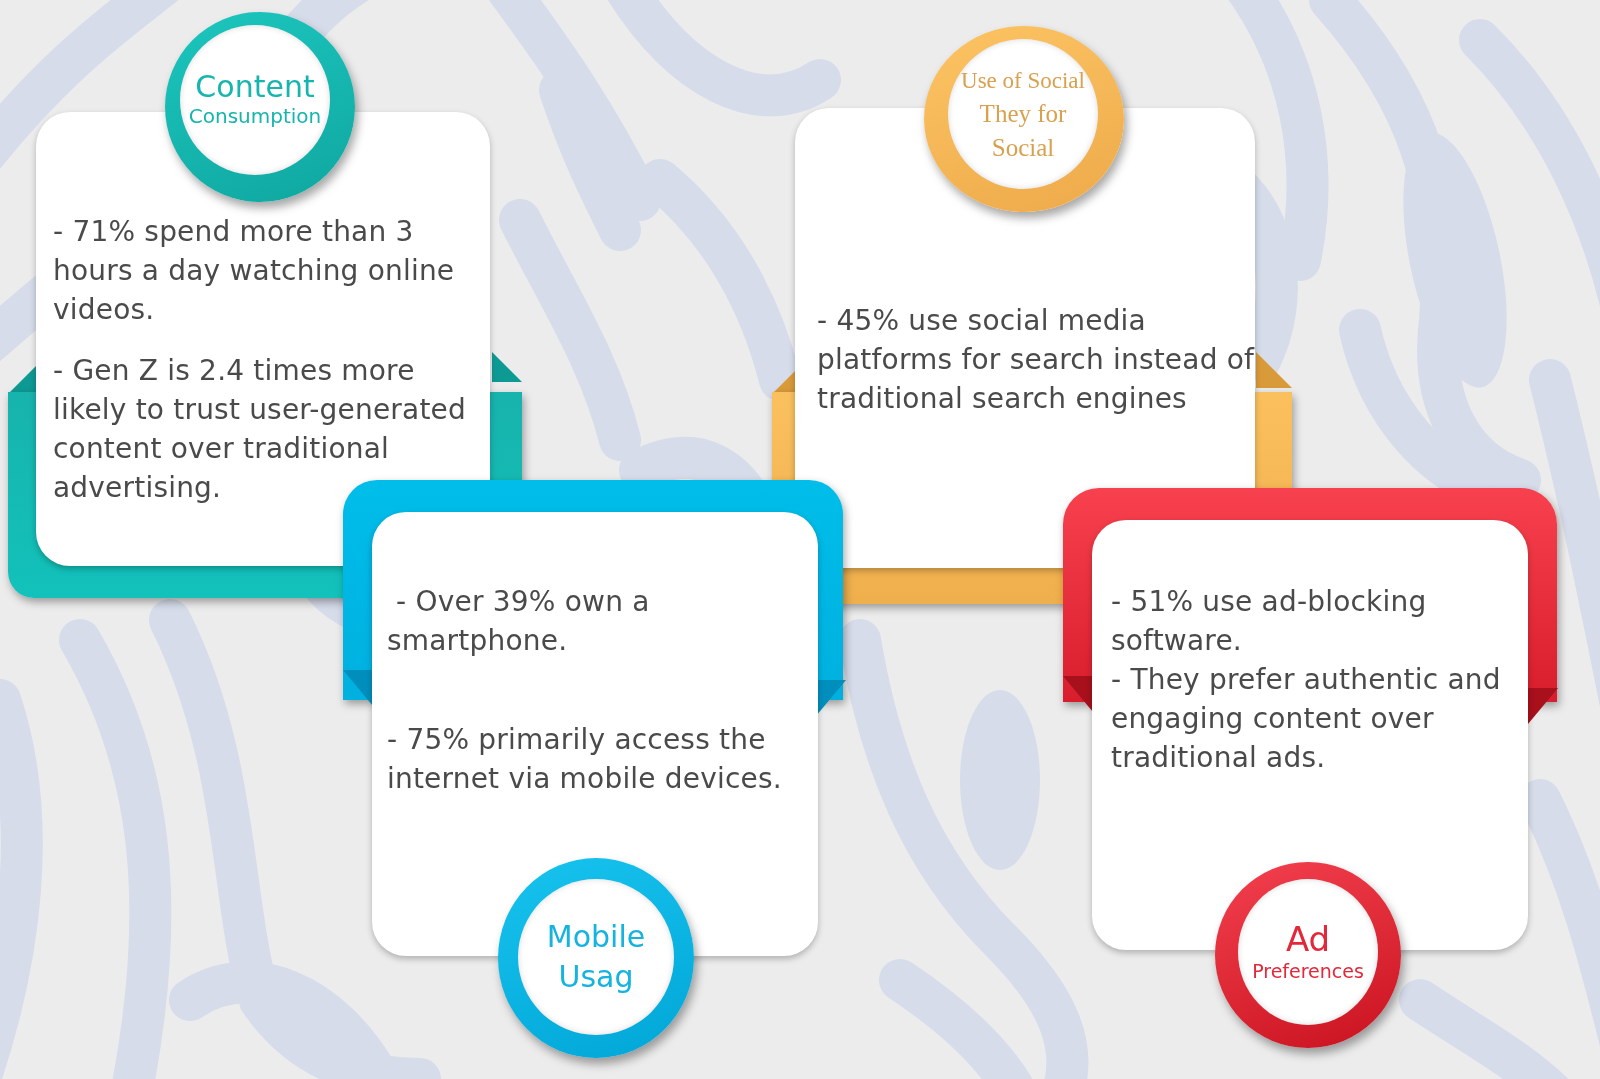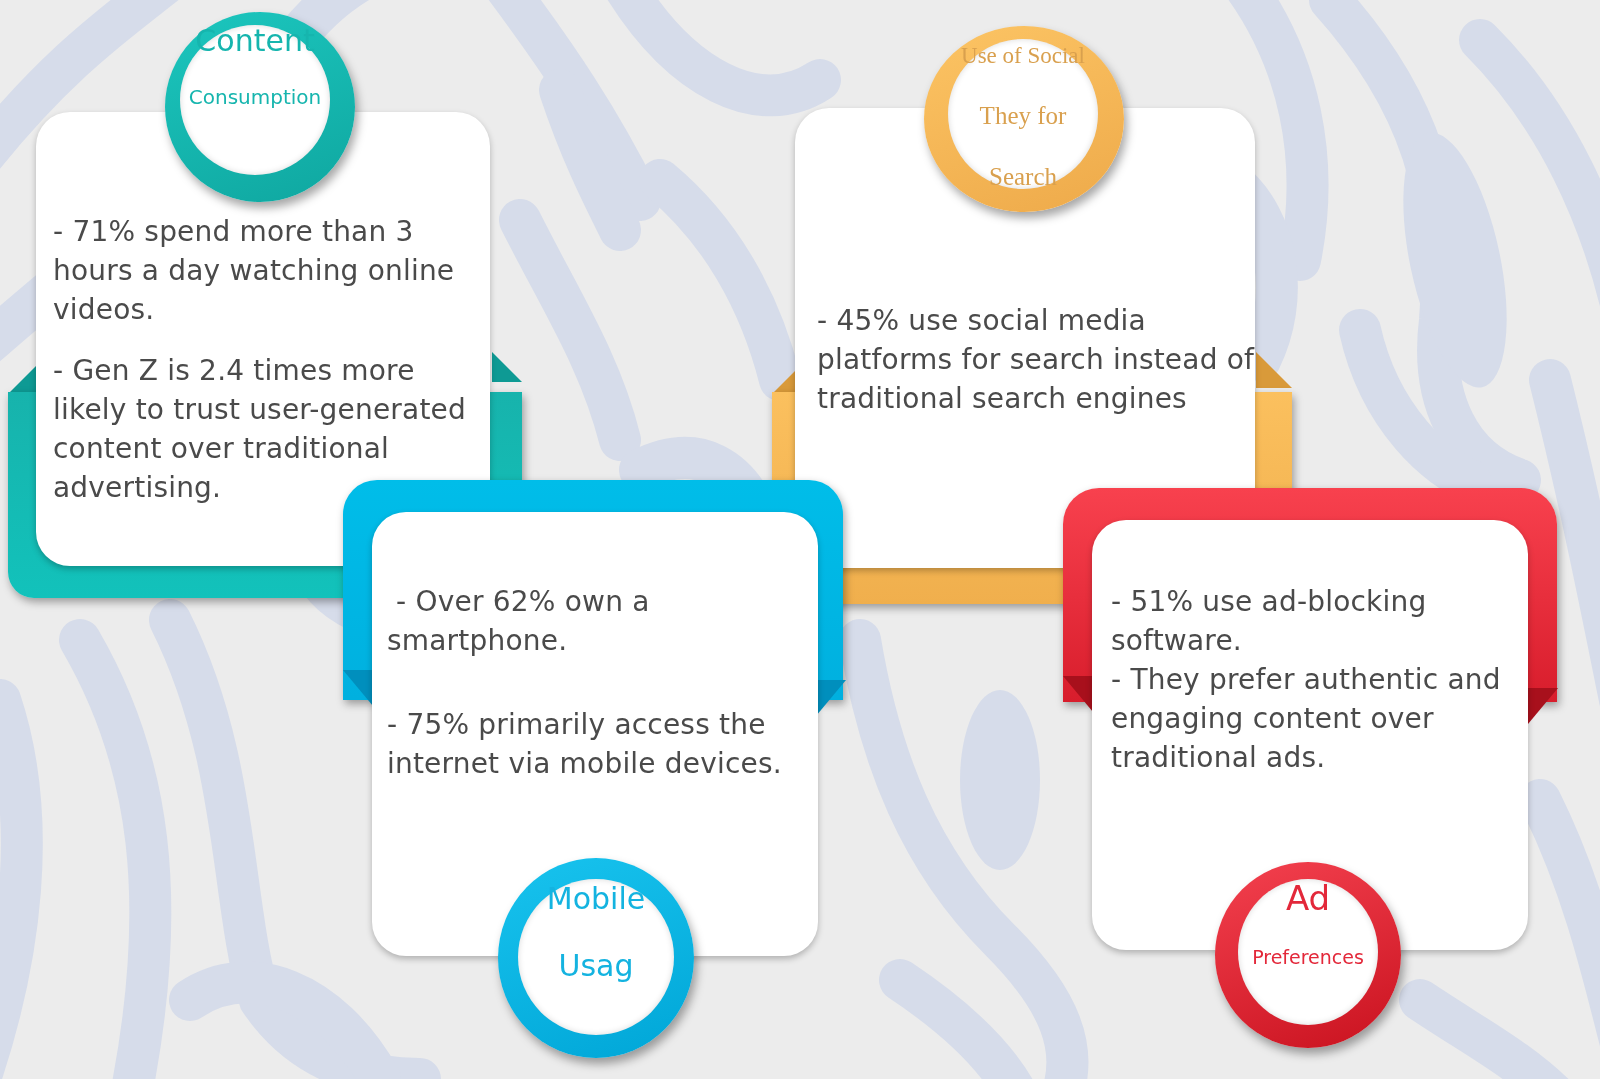--- a/index.html
+++ b/index.html
@@ -27,24 +27,23 @@
     letter-spacing: 0.2px;
   }
   .text p { margin: 0; }
   .circle {
     position: absolute; border-radius: 50%;
     box-shadow: 3px 6px 10px rgba(0,0,0,0.35);
     display: flex; align-items: center; justify-content: center;
   }
   .circle-inner {
     background: #ffffff; border-radius: 50%;
-    display: flex; flex-direction: column; align-items: center; justify-content: flex-start;
+    display: flex; flex-direction: column; align-items: center; justify-content: center;
     text-align: center;
     box-shadow: inset 0 0 6px rgba(0,0,0,0.15);
-    gap: 27px;
   }
 </style>
 </head>
 <body>
 
 <svg class="bg" viewBox="0 0 1600 1079" preserveAspectRatio="none">
   <g fill="none" stroke="#d6dcea" stroke-width="42" stroke-linecap="round">
     <path d="M-20 160 C 60 60, 120 20, 170 -20"></path>
     <path d="M-30 360 C 80 260, 200 180, 280 60 C 320 0, 360 -20, 380 -30"></path>
     <path d="M0 700 C 40 820, 20 960, -20 1079"></path>
@@ -99,33 +98,33 @@
   <div class="fold" style="left:1256px;top:352px;border-left:36px solid #d99a3a;border-top:36px solid transparent;"></div>
   <div class="frame" style="left:772px;top:392px;width:520px;height:212px;background:linear-gradient(180deg,#fbc05e,#f0af4d);border-radius:0 0 30px 30px;"></div>
   <div class="panel" style="left:795px;top:108px;width:460px;height:460px;border-radius:34px;"></div>
   <div class="text" style="left:817px;top:266px;width:440px;margin-top:35px;">
     <p>- 45% use social media platforms for search instead of traditional search engines</p>
   </div>
   <div class="circle" style="left:924px;top:26px;width:200px;height:186px;background:linear-gradient(160deg,#fcc464,#eeaa4a);">
     <div class="circle-inner" style="width:150px;height:150px;margin-top:-10px;margin-left:-2px;font-family:Liberation Serif, serif;">
       <span style="color:#d9a04e;font-size:23px;line-height:33px;">Use of Social</span>
       <span style="color:#d9a04e;font-size:25px;line-height:34px;">They for</span>
-      <span style="color:#d9a04e;font-size:25px;line-height:34px;">Search</span>
+      <span style="color:#d9a04e;font-size:25px;line-height:34px;">Social</span>
     </div>
   </div>
 </div>
 
 <div class="card" style="left:0;top:0;z-index:3;">
   <div class="frame" style="left:343px;top:480px;width:500px;height:220px;background:linear-gradient(180deg,#00bde9,#00b0df);border-radius:34px 34px 0 0;"></div>
   <div class="fold" style="left:343px;top:670px;border-right:30px solid #008fbd;border-bottom:36px solid transparent;"></div>
   <div class="fold" style="left:816px;top:680px;border-left:30px solid #008fbd;border-bottom:36px solid transparent;"></div>
   <div class="panel" style="left:372px;top:512px;width:446px;height:444px;border-radius:34px;"></div>
   <div class="text" style="left:387px;top:582px;width:430px;">
-    <p style="white-space:pre-wrap;width:300px;"> - Over 62% own a smartphone.</p>
-    <p style="margin-top:45px;">- 75% primarily access the internet via mobile devices.</p>
+    <p style="white-space:pre-wrap;width:300px;"> - Over 39% own a smartphone.</p>
+    <p style="margin-top:60px;">- 75% primarily access the internet via mobile devices.</p>
   </div>
   <div class="circle" style="left:498px;top:858px;width:196px;height:200px;background:linear-gradient(160deg,#18c3ee,#00a6d7);">
     <div class="circle-inner" style="width:156px;height:156px;margin-top:-2px;">
       <span style="color:#14b3e0;font-size:30px;line-height:40px;">Mobile</span>
       <span style="color:#14b3e0;font-size:30px;line-height:40px;">Usag</span>
     </div>
   </div>
 </div>
 
 <div class="card" style="left:0;top:0;z-index:4;">

